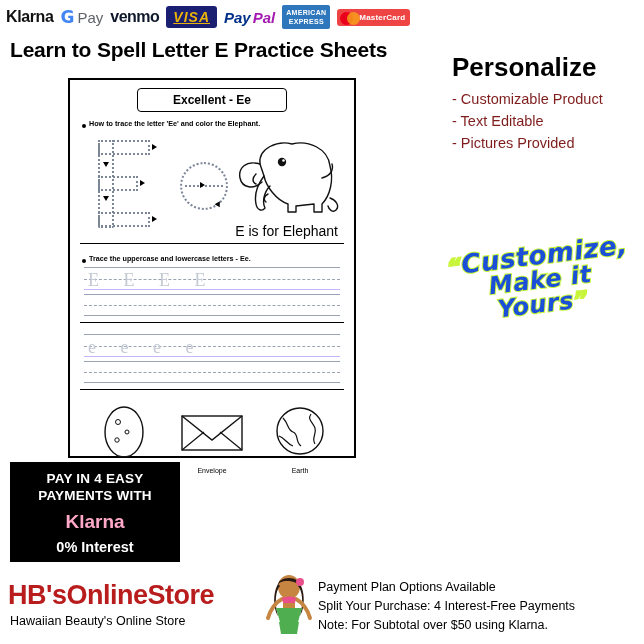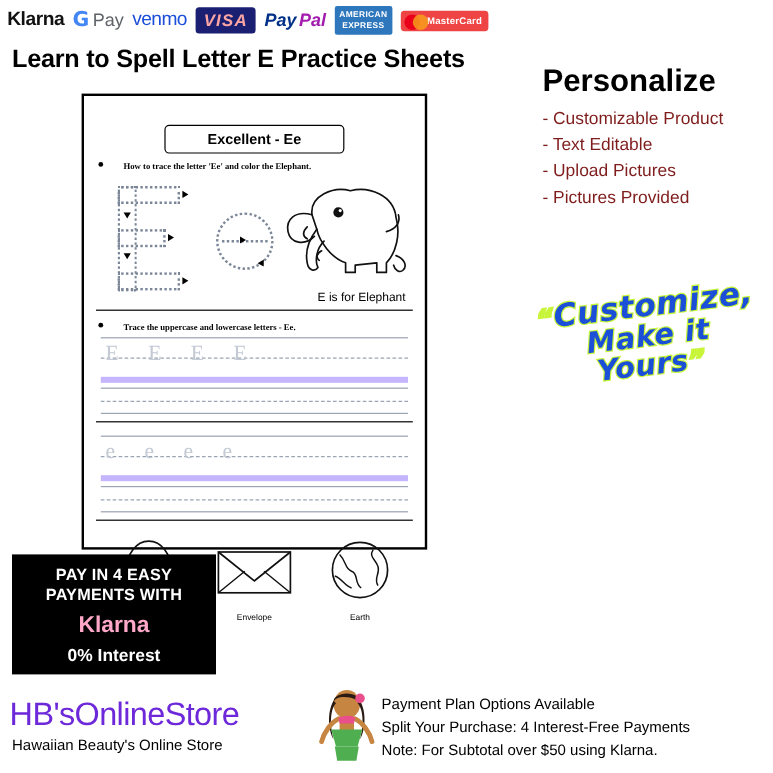--- a/index.html
+++ b/index.html
@@ -20,24 +20,24 @@
   }
   .klarna-word {
     font-size: 16px; font-weight: bold; color: #111; letter-spacing: -0.4px;
   }
   .gpay { display:flex; align-items:center; gap:3px; }
   .gpay .g {
     font-size: 17px; font-weight: bold; color:#4285F4;
     font-family: "DejaVu Sans", sans-serif;
   }
   .gpay .pay { font-size: 15px; color: #5f6368; font-weight: 500; }
-  .venmo { font-size: 16px; font-weight: normal; color: #1d4ed8; font-style: normal; letter-spacing:-0.5px;}
+  .venmo { font-size: 16px; font-weight: bold; color: #0f172a; font-style: normal; letter-spacing:-0.5px;}
   .visa {
-    background:#1A1F71; color:#fca5a5; font-size:14px; font-weight:bold; font-style:italic;
-    padding: 3px 7px; border-radius: 3px; letter-spacing: 1px;
+    background:#1A1F71; color:#eab308; font-size:14px; font-weight:bold; font-style:italic;
+    padding: 3px 7px; border-radius: 3px; letter-spacing: 1px; text-decoration: underline;
   }
   .paypal { display:flex; align-items:center; gap:2px; }
   .paypal .p1 { font-size:15px; font-weight:bold; font-style:italic; color:#003087; }
   .paypal .p2 { font-size:15px; font-weight:bold; font-style:italic; color:#a21caf; }
   .amex {
     background:#2E77BC; color:#fff; font-size:7px; font-weight:bold; line-height:9px;
     text-align:center; padding:3px 4px; border-radius:2px; letter-spacing:0.3px;
   }
   .mastercard {
     background:#ef4444; color:#fff; font-size:8px; font-weight:bold;
@@ -56,27 +56,27 @@
     letter-spacing: -0.2px;
   }
 
   
   .sheet {
     position:absolute; left: 68px; top: 78px; width: 288px; height: 380px;
     border: 2px solid #000; background:#fff;
     padding: 8px 10px;
   }
   .sheet-title {
-    margin: 16px auto 7px auto; width: 150px; text-align:center;
+    margin: 0 auto 7px auto; width: 150px; text-align:center;
     border: 1.5px solid #000; border-radius: 4px; padding: 4px 0;
     font-size: 12px; font-weight: bold; color:#000;
   }
   .instr {
     font-size: 7.2px; color:#000; margin: 0 0 4px 2px;
-    display:flex; align-items:flex-start; gap:17px; font-weight:bold;font-family:Liberation Serif, serif;
+    display:flex; align-items:flex-end; gap:3px; font-weight:bold;
   }
   .bullet { width:4px; height:4px; background:#000; border-radius:50%; display:inline-block; }
 
   .trace-area { position:relative; height: 112px; border-bottom:1.5px solid #000; }
 
   
   .bigE { position:absolute; left: 10px; top: 6px; width: 74px; height: 92px; }
   .bigE .seg { position:absolute; border-style:dotted; border-color:#6f7c91; }
   .bigE .vert { left:8px; top:2px; width:16px; height:88px; border:2px dotted #7b8697; border-radius:2px;}
   .bigE .h1 { left:8px; top:2px; width:52px; height:15px; border:2px dotted #7b8697; }
@@ -91,26 +91,26 @@
     position:absolute; left:0; top:0; width:48px; height:48px;
     border:2px dotted #7b8697; border-radius:50%;
   }
   .smallE .bar {
     position:absolute; left:5px; top:23px; width:38px; height:0;
     border-top:2px dotted #7b8697;
   }
 
   
   .elephant { position:absolute; right: 2px; top: 2px; }
-  .eis { position:absolute; right:6px; bottom:4px; font-size:10px; color:#000; }
+  .eis { position:absolute; right:6px; bottom:4px; font-size:14px; color:#000; }
 
   .section { border-bottom: 1.5px solid #000; padding: 5px 0 6px 0; }
   .ruled {
-    margin: 3px 4px 0 4px; height: 38px; position:relative;
-    border-top: 1px solid #9aa4b2; border-bottom: 5px solid #c4b5fd;
+    margin: 3px 4px 0 4px; height: 23px; position:relative;
+    border-top: 1px solid #9aa4b2; border-bottom: 1px solid #c4b5fd;
   }
   .ruled:before {
     content:""; position:absolute; left:0; right:0; top:50%;
     border-top: 1px dashed #9aa4b2;
   }
   .ruled .ghost {
     position:absolute; left:4px; top:2px; font-size:18px; color:#c3cad4;
     letter-spacing:10px; font-family:"Liberation Serif", serif;
   }
   .ruled-plain {
@@ -159,21 +159,21 @@
     position:absolute; left: 10px; top: 462px; width: 170px; height: 100px;
     background:#000; color:#fff; text-align:center; padding-top: 8px;
   }
   .klarna-box .l1 { font-size: 13.5px; font-weight:bold; line-height: 17px; letter-spacing:0.2px; }
   .klarna-box .l2 { font-size: 19px; font-weight:bold; color:#ffa8c8; margin-top: 7px; }
   .klarna-box .l3 { font-size: 14.5px; font-weight:bold; margin-top: 6px; }
 
   
   .logo {
     position:absolute; left: 8px; top: 580px;
-    font-size: 27px; font-weight: normal; color:#6d28d9; letter-spacing:-0.5px;
+    font-size: 27px; font-weight: bold; color:#b91c1c; letter-spacing:-0.5px;
   }
   .tagline {
     position:absolute; left: 10px; top: 614px; font-size: 12.5px; color:#000;
   }
   .hula { position:absolute; left: 262px; top: 572px; }
   .payinfo {
     position:absolute; left: 318px; top: 578px;
     font-size: 12.5px; color:#000; line-height: 19px;
   }
 </style>
@@ -302,21 +302,20 @@
       </div>
 
     </div>
   </div>
 </div>
 
 <div class="personalize">Personalize</div>
 <div class="feat-list">
   <div>- Customizable Product</div>
   <div>- Text Editable</div>
-  <div>- Upload Pictures</div>
   <div>- Pictures Provided</div>
 </div>
 
 <div class="customize">
   <div class="cz-line cz1">
     <span class="quote">“</span><span>Customize,</span>
   </div>
   <div class="cz-line cz2">Make it</div>
   <div class="cz-line cz3">
     <span>Yours</span><span class="quote">”</span>

